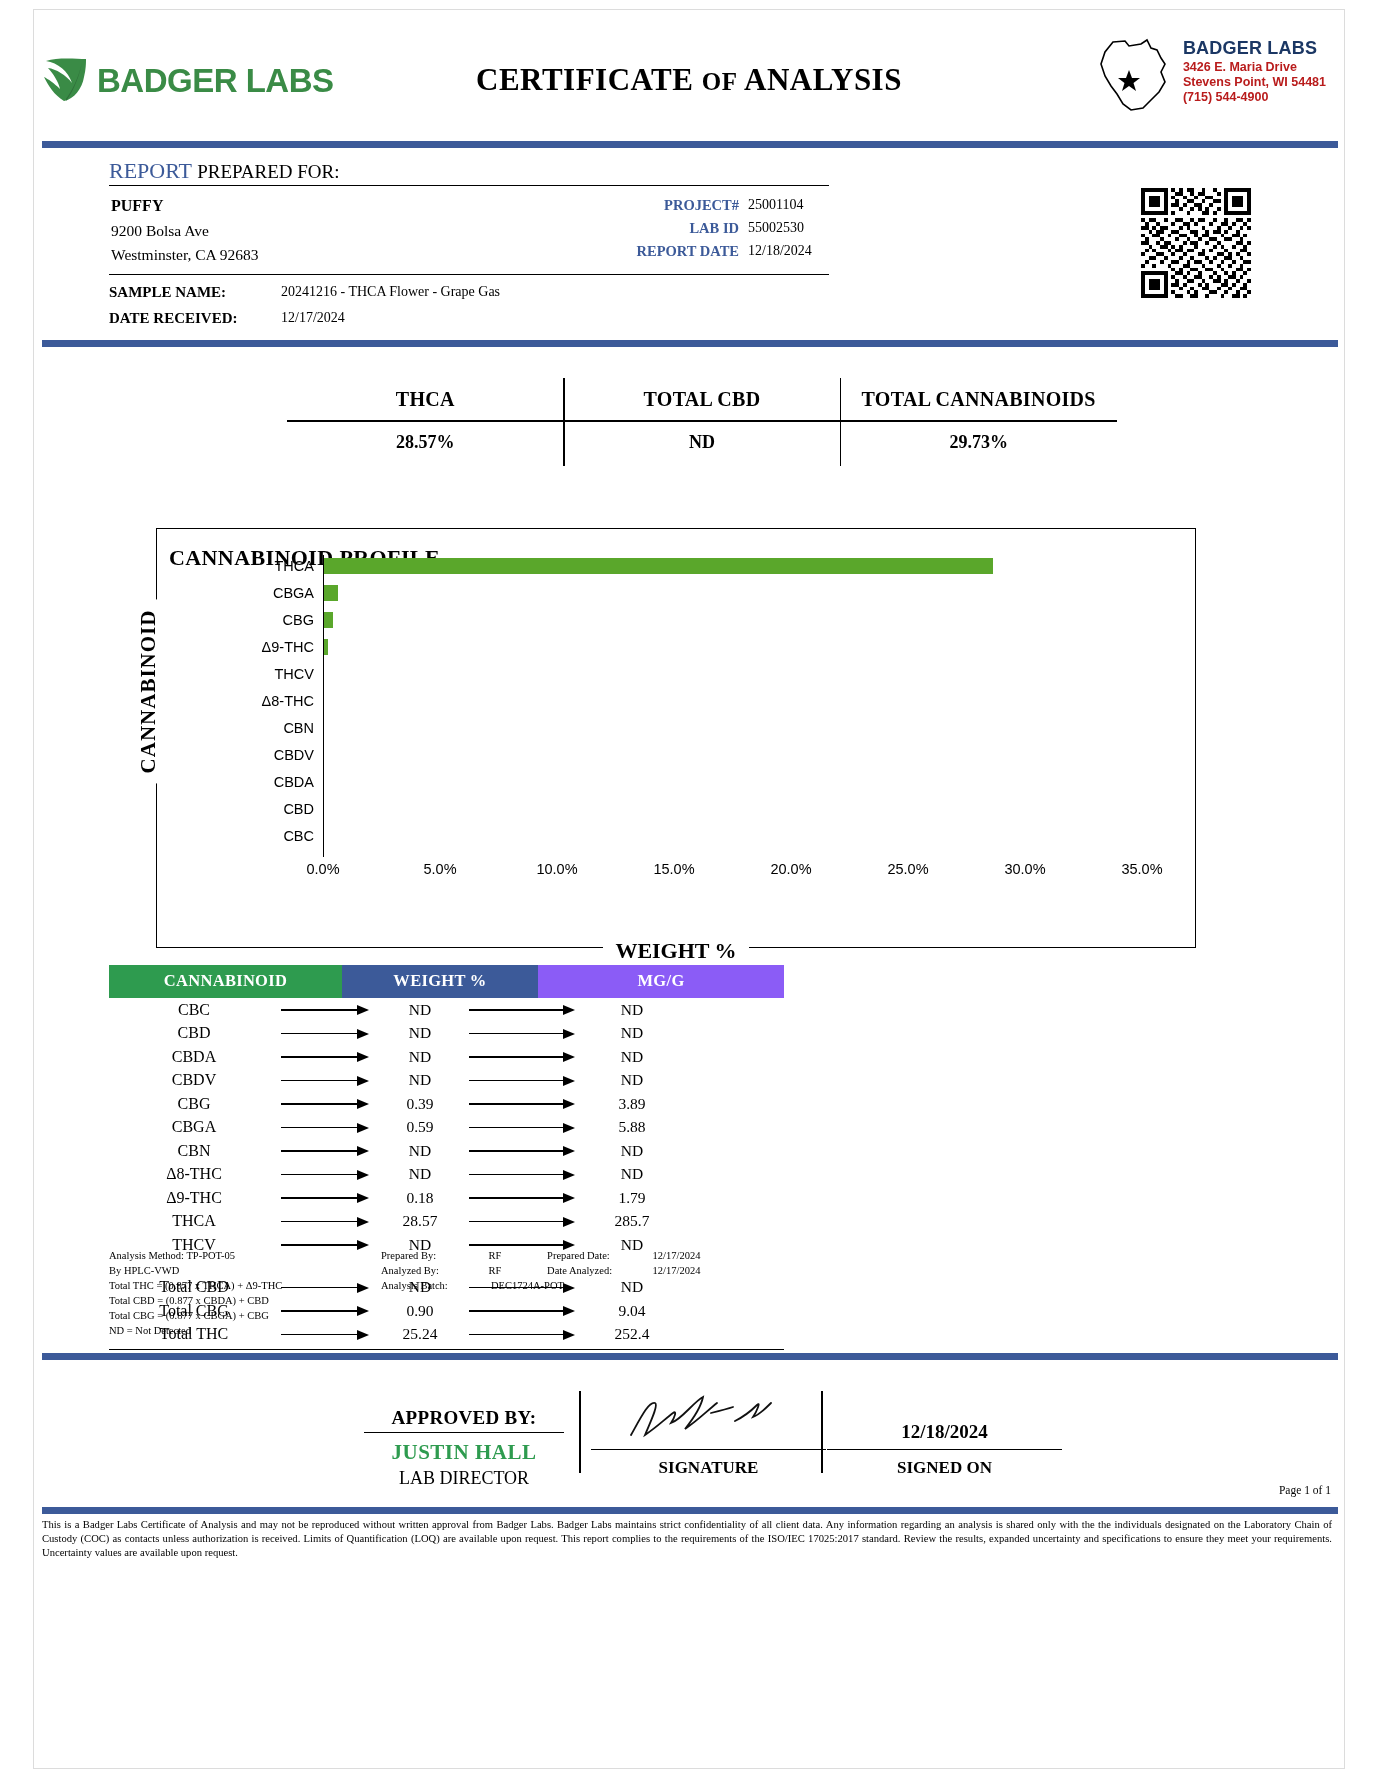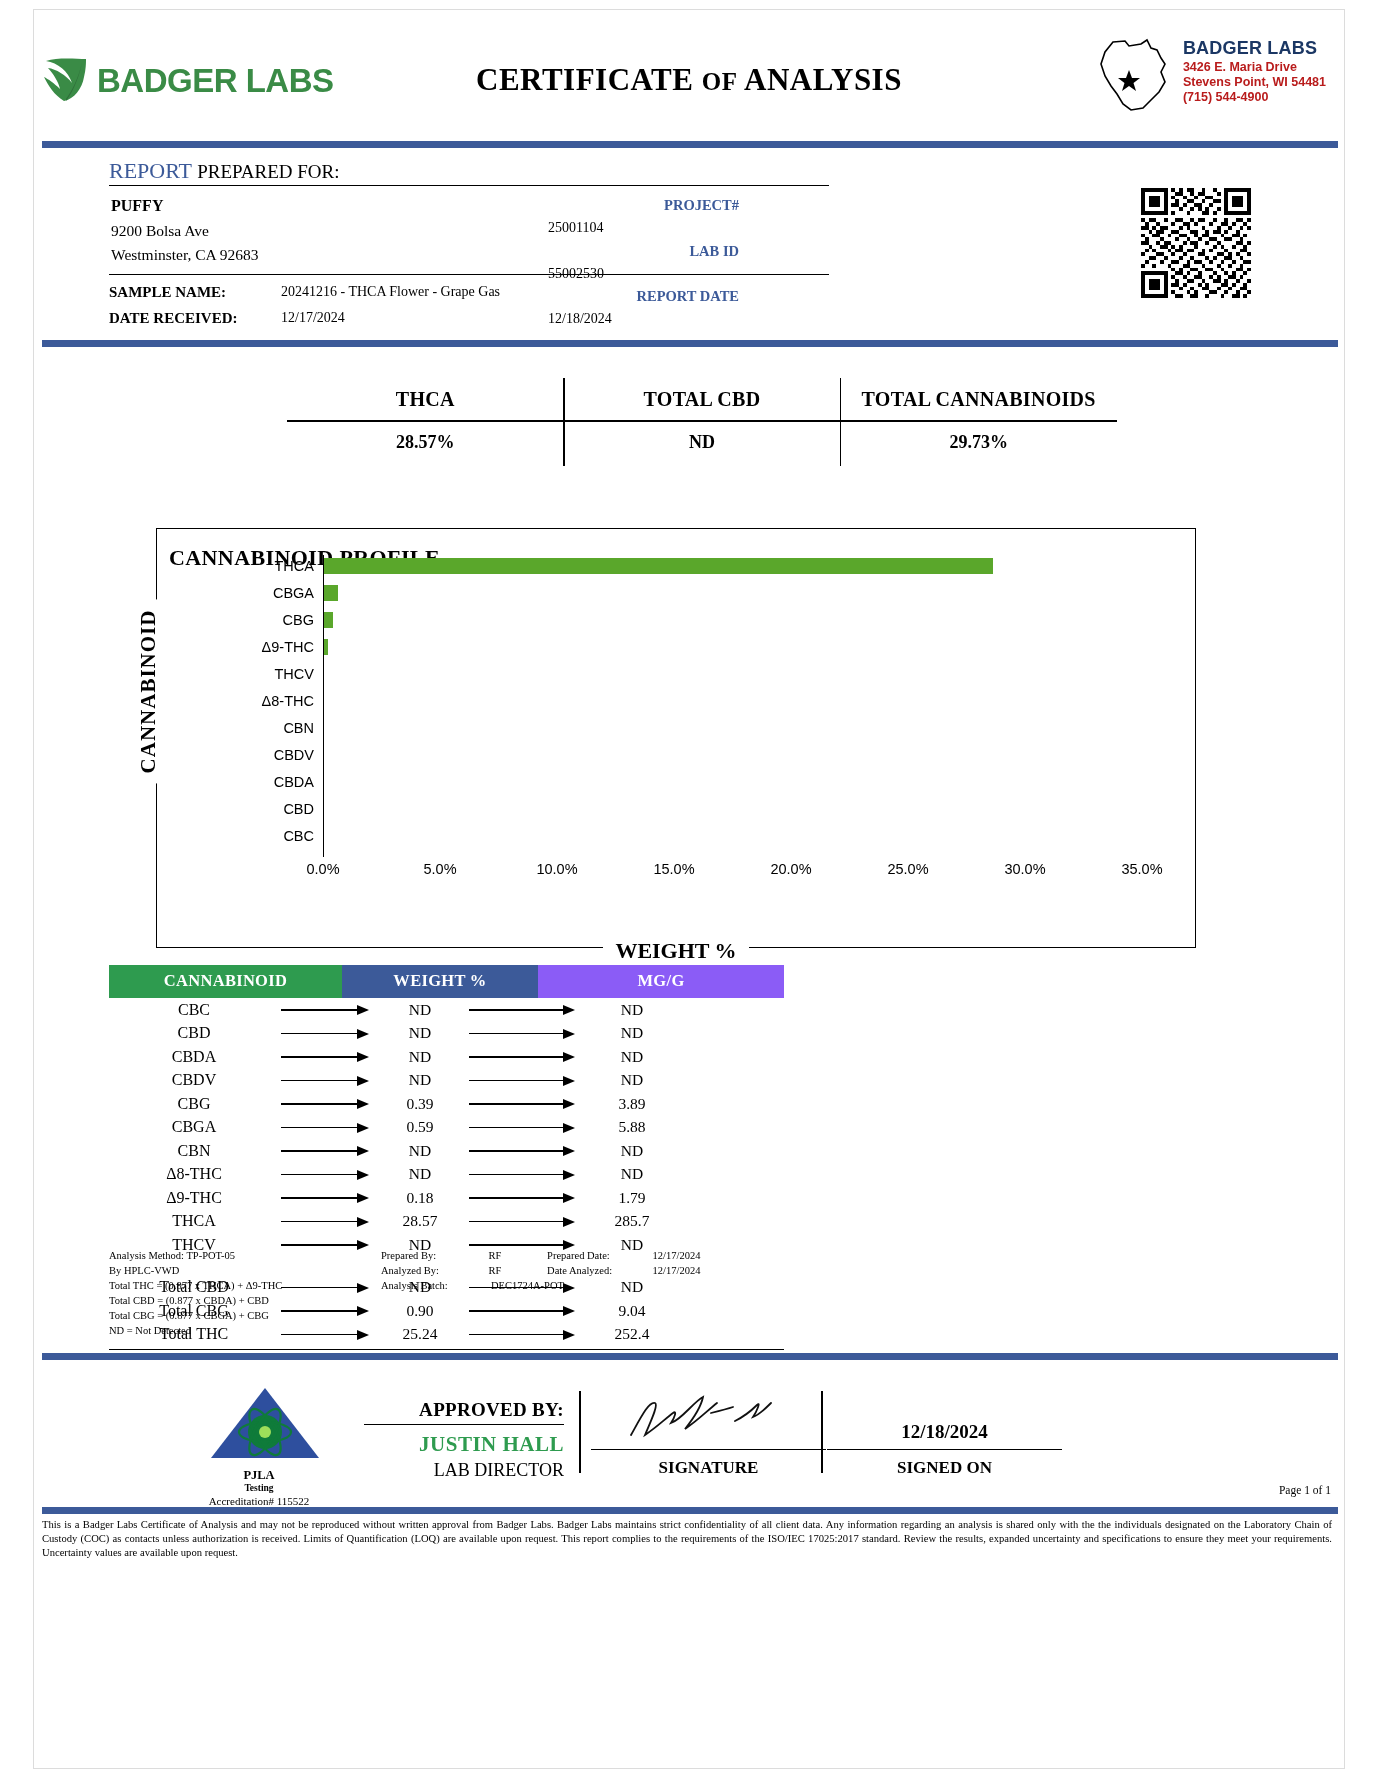--- a/index.html
+++ b/index.html
@@ -79,21 +79,21 @@
   
   .report-block { position: absolute; left: 75px; top: 148px; width: 790px; }
   .rpt-title { font-size: 22px; font-weight: normal; }
   .rpt-title .word1 { color: #3c5a99; }
   .rpt-title .word2 { color: #000; font-size: 19px; }
   .rpt-rule { border-bottom: 1.5px solid #000; margin-top: 1px; width: 720px;}
   .rpt-cols { position: relative; height: 86px; }
   .client { position: absolute; left: 2px; top: 8px; font-size: 15.5px; line-height: 1.55;}
   .client .name { font-weight: bold; font-size: 16px; }
   .proj { position: absolute; left: 430px; top: 8px; font-size: 15px; line-height: 1.6;}
-  .proj .row { display: flex; flex-direction: column; }
+  .proj .row { display: flex; }
   .proj .lbl { width: 200px; text-align: right; font-weight: bold; color: #3c5a99; font-size: 14.5px;}
   .proj .val { margin-left: 9px; font-size: 14px;}
   .rpt-rule2 { border-bottom: 1.5px solid #000; width: 720px; margin-top: 2px;}
   .sample-block { margin-top: 5px; font-size: 15px; line-height: 1.7; }
   .sample-block .row { display: flex; }
   .sample-block .lbl { font-weight: bold; width: 172px; }
   .sample-block .val { font-size: 14px; }
 
   .qr {
     position: absolute; right: 93px; top: 178px;
@@ -204,21 +204,21 @@
   .fn-mid .v2 { width: 70px; }
 
   
   .approval { position: absolute; left: 75px; top: 1373px; width: 1160px; height: 115px;}
   .pjla { position: absolute; left: 55px; top: 3px; width: 190px; text-align: center;}
   .pjla-logo { width: 140px; height: 78px; margin-left: 12px;}
   .pjla-txt { font-family: "Liberation Serif", serif; font-weight: bold; font-size: 12.5px; }
   .pjla-sub { font-family: "Liberation Serif", serif; font-weight: bold; font-size: 9.5px; }
   .pjla-acc { font-family: "Liberation Serif", serif; font-size: 11px; margin-top: 2px;}
 
-  .appr-col { position: absolute; left: 255px; top: 16px; width: 200px; text-align: right;}
+  .appr-col { position: absolute; left: 255px; top: 24px; width: 200px; text-align: center;}
   .appr-col .t { font-size: 19px; font-weight: bold; letter-spacing: 0.3px; border-bottom: 1.5px solid #000; padding-bottom: 3px;}
   .appr-col .n { font-size: 21px; color: #2e9b4f; font-weight: bold; padding: 7px 0 3px; letter-spacing: 0.5px;}
   .appr-col .r { font-size: 18px; }
 
   .sign-col { position: absolute; left: 482px; top: 8px; width: 235px; text-align: center;}
   .sign-col .sigimg { height: 58px; position: relative;}
   .sign-col .line { border-bottom: 1.5px solid #000; }
   .sign-col .lbl { font-size: 17px; font-weight: bold; padding-top: 8px;}
 
   .date-col { position: absolute; left: 718px; top: 8px; width: 235px; text-align: center;}
@@ -763,35 +763,20 @@
       <div class="row">
         <span class="l">Analysis Batch:</span>
         <span class="v" style="width:160px;">DEC1724A-POT</span>
       </div>
     </div>
   </div>
 
   <div class="bluebar b3"></div>
 
   <div class="approval">
-    <div class="pjla">
-      <span class="pjla-logo">
-        <svg width="140" height="78" viewBox="0 0 140 78">
-          <polygon points="70,2 124,72 16,72" fill="#2e4f9e"></polygon>
-          <circle cx="70" cy="46" r="17" fill="#0f7b3a"></circle>
-          <circle cx="70" cy="46" r="6" fill="#9ede5a"></circle>
-          <ellipse cx="70" cy="46" rx="26" ry="10" fill="none" stroke="#0f7b3a" stroke-width="2.2"></ellipse>
-          <ellipse cx="70" cy="46" rx="26" ry="10" fill="none" stroke="#0f7b3a" stroke-width="2.2" transform="rotate(60 70 46)"></ellipse>
-          <ellipse cx="70" cy="46" rx="26" ry="10" fill="none" stroke="#0f7b3a" stroke-width="2.2" transform="rotate(-60 70 46)"></ellipse>
-        </svg>
-      </span>
-      <div class="pjla-txt">PJLA</div>
-      <div class="pjla-sub">Testing</div>
-      <div class="pjla-acc">Accreditation# 115522</div>
-    </div>
 
     <div class="appr-col">
       <div class="t">APPROVED BY:</div>
       <div class="n">JUSTIN HALL</div>
       <div class="r">LAB DIRECTOR</div>
     </div>
 
     <div class="sign-col">
       <div class="sigimg">
         <svg width="200" height="58" viewBox="0 0 200 58" style="margin-left:12px;">

